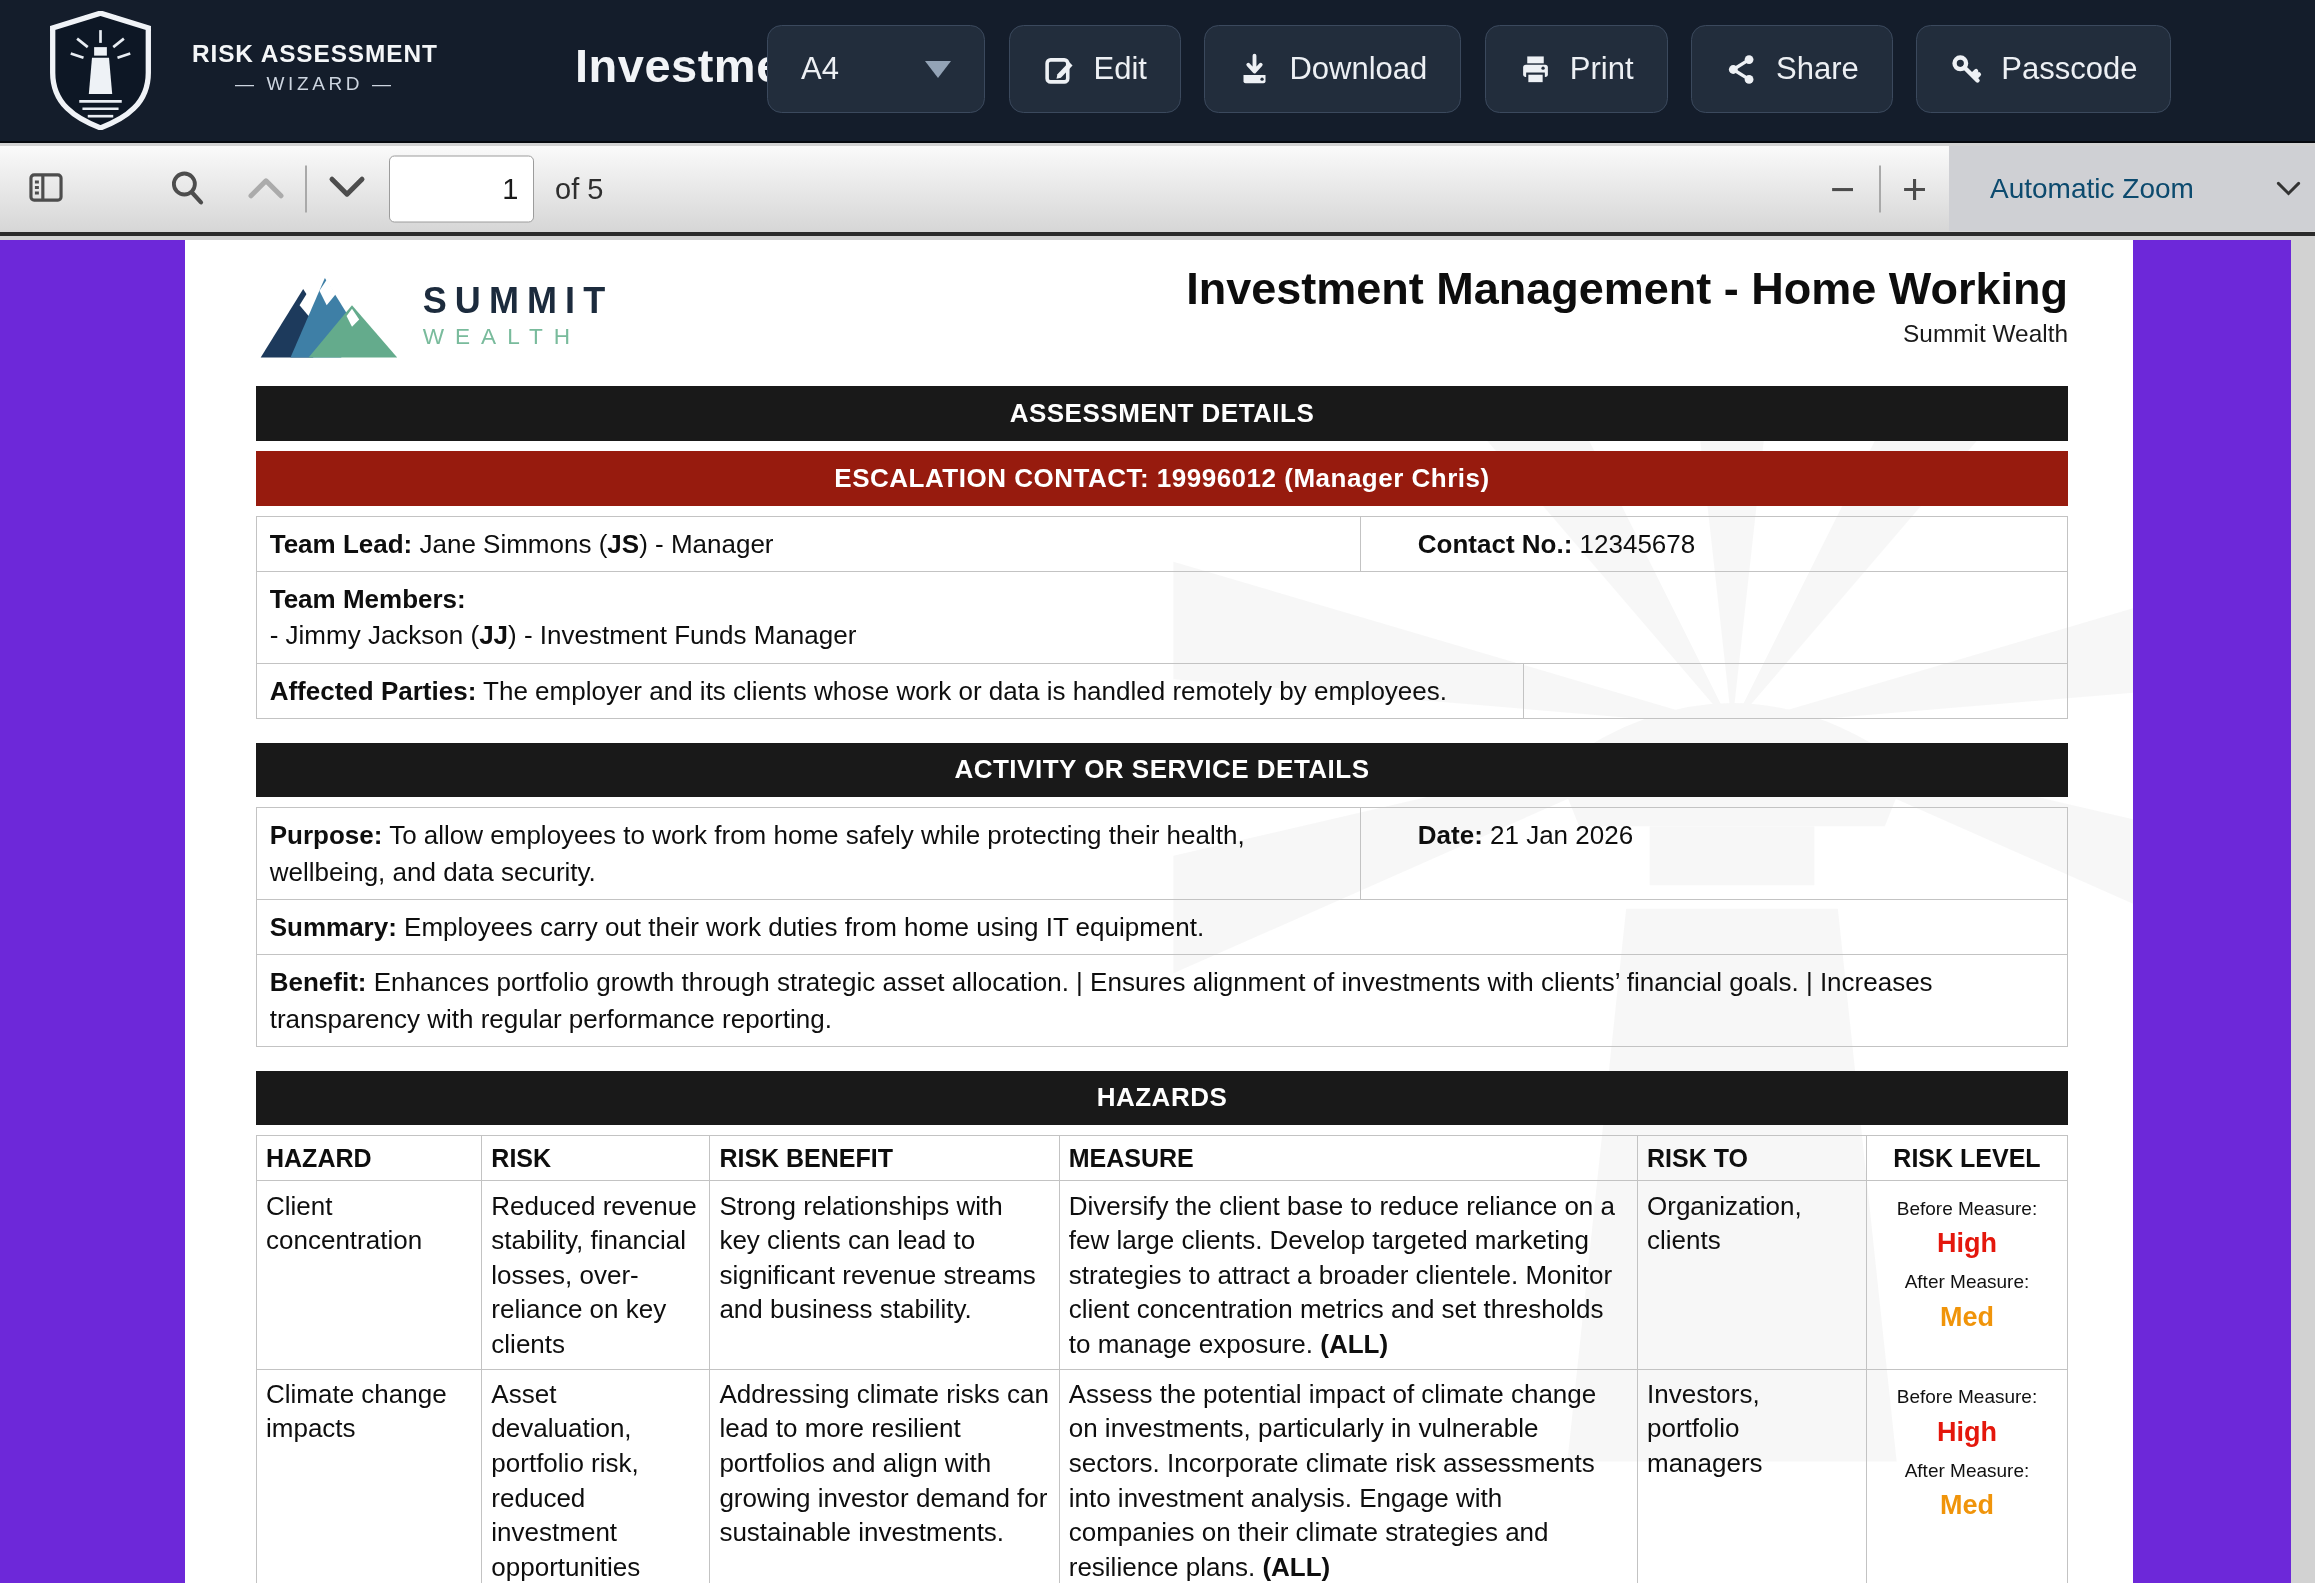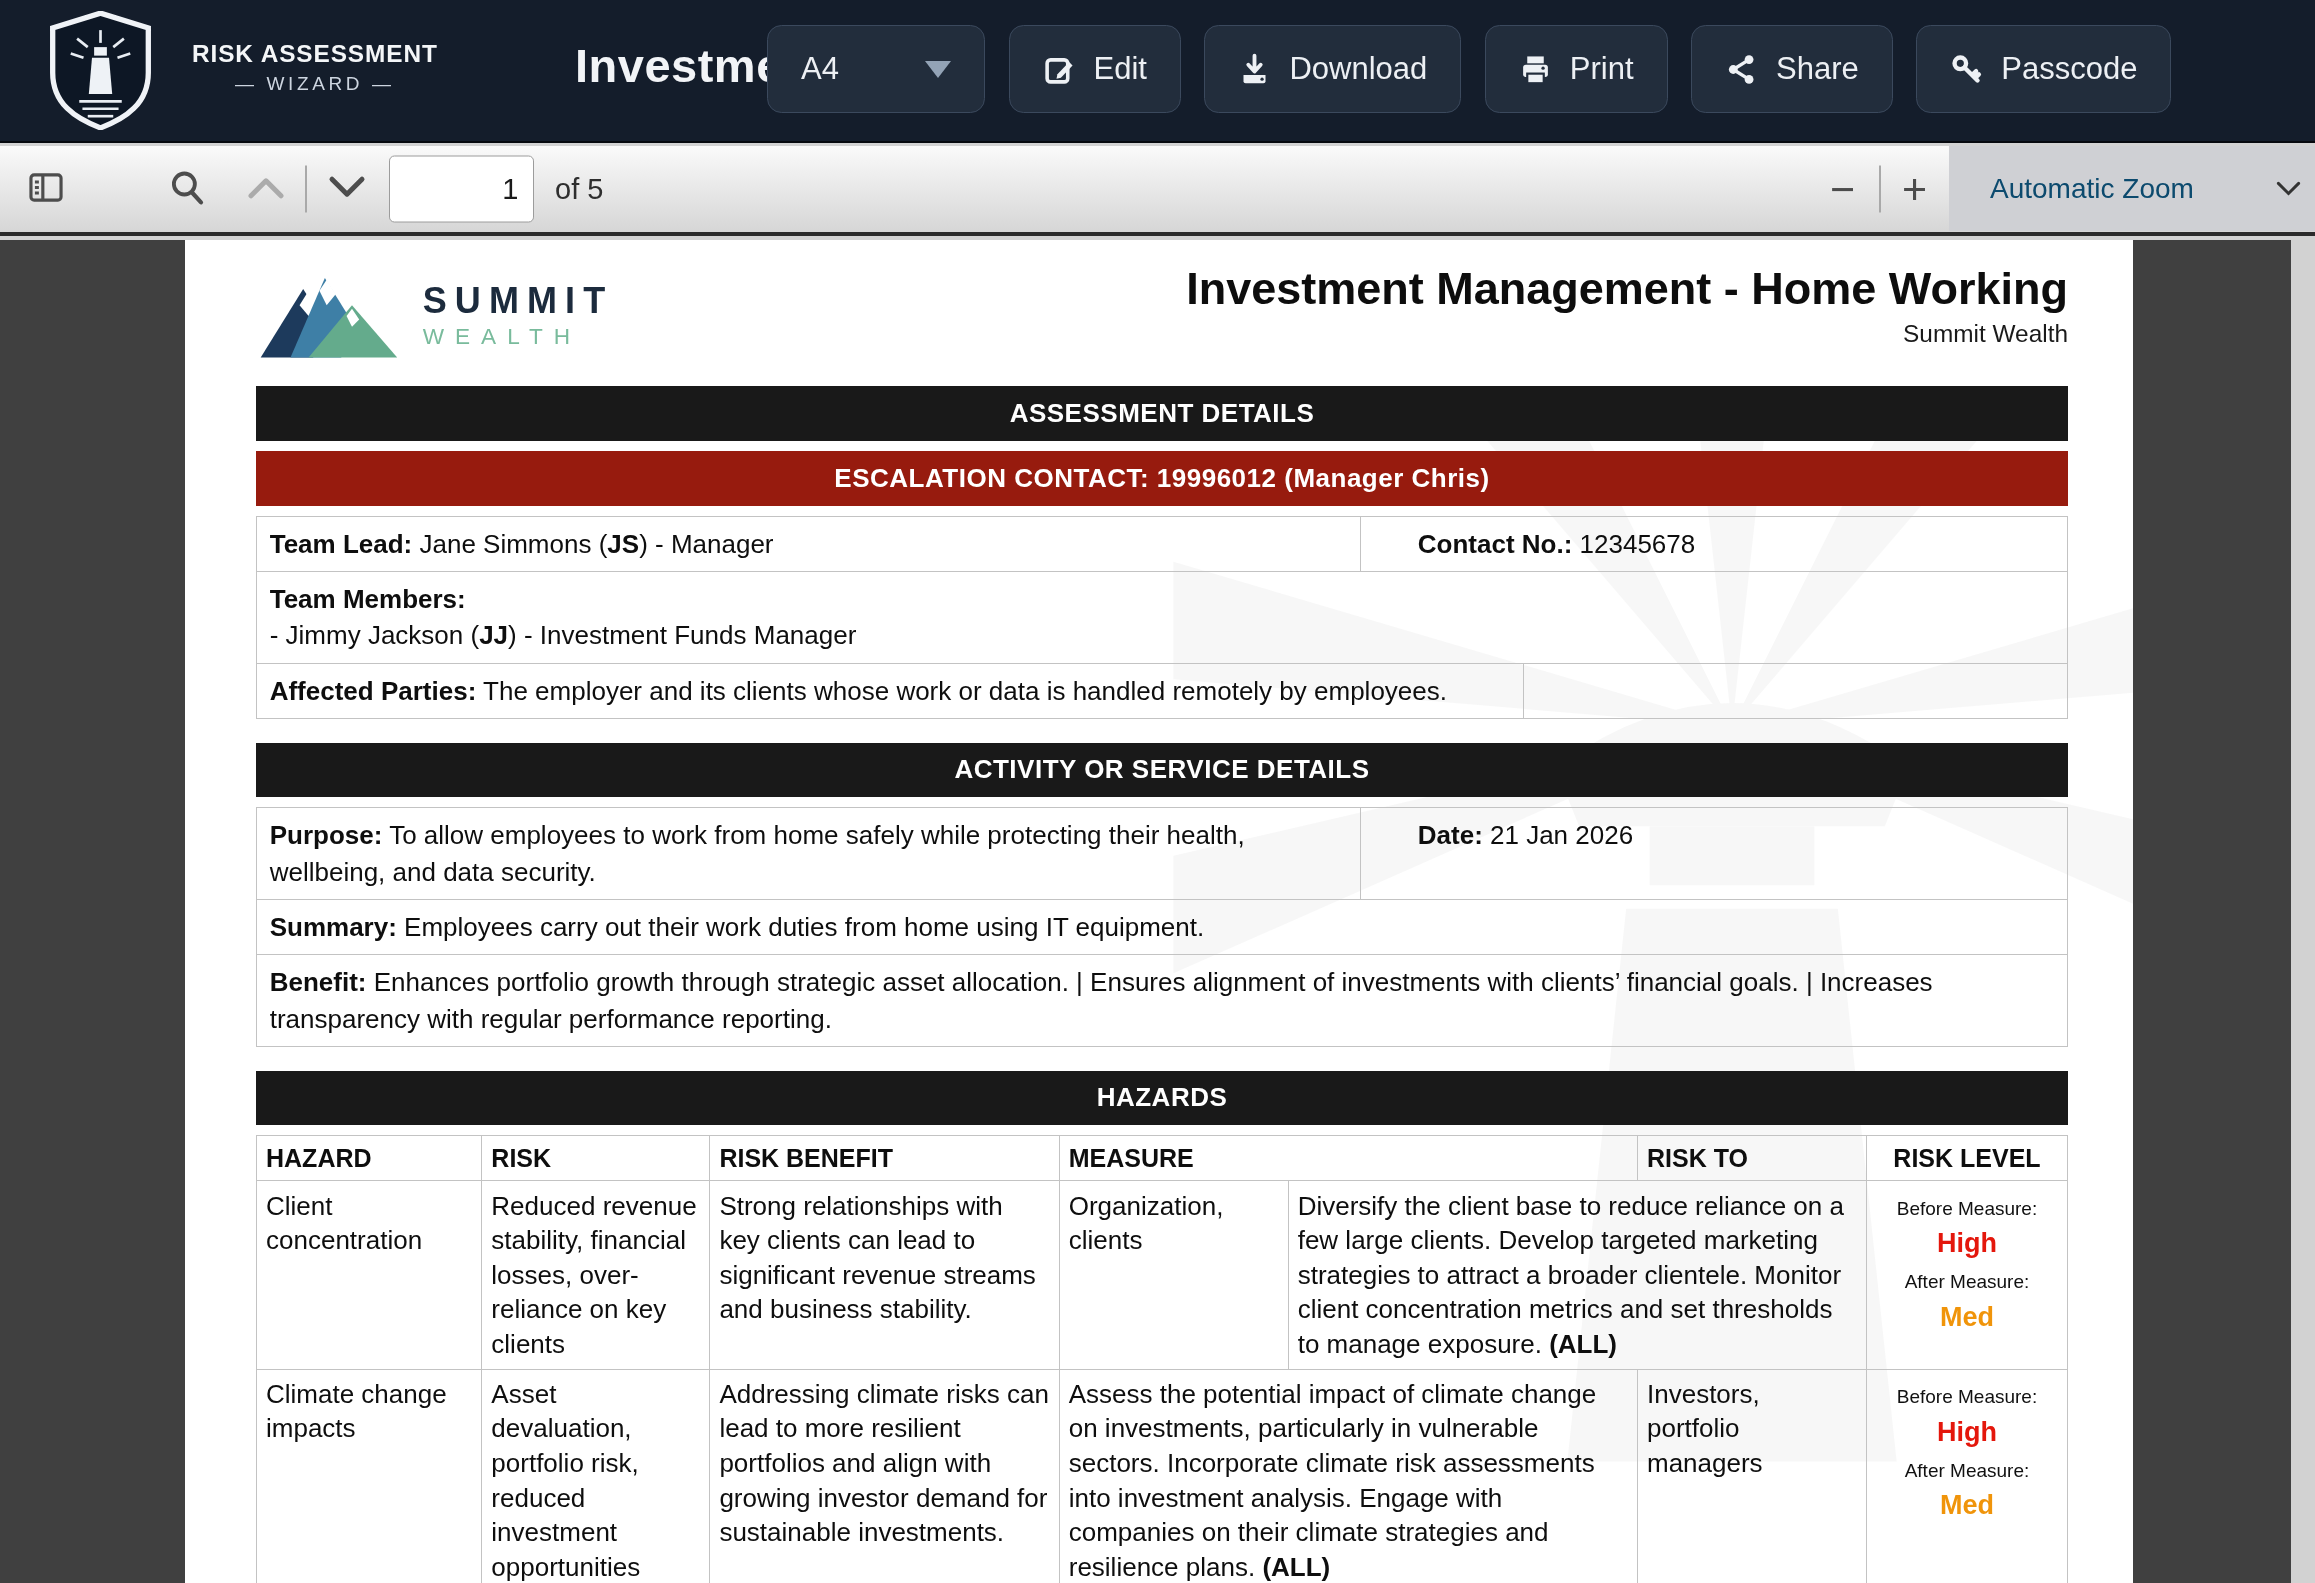--- a/index.html
+++ b/index.html
@@ -34,21 +34,21 @@
     border-radius:5.4px; font-size:29px; text-align:right; padding:0 14.5px; color:#1a1a1a;
     font-family:"Liberation Sans", sans-serif; }
   .of-label{ left:555px; font-size:29px; color:#2e2e2e; }
   .zoom-btn{ font-size:43px; color:#4c4c4c; background:none; border:none; line-height:1;
     font-family:"Liberation Sans", sans-serif; cursor:pointer; }
   .zoom-select{ left:1949px; top:0; transform:none; height:85px; width:366px; background:#cfd0d4;
     display:flex; align-items:center; padding-left:41px; font-size:28px; color:#0c4a6e; cursor:pointer; }
   .zoom-select svg{ position:absolute; right:12.7px; }
 
   
-  .viewer{ position:absolute; top:240px; left:0; width:2291px; height:1343px; background:#404040; }
+  .viewer{ position:absolute; top:240px; left:0; width:2291px; height:1343px; background:#6d28d9; }
   .page{ position:absolute; left:185px; top:0; width:1948px; height:1343px; background:#ffffff;
     padding:23.5px 65px 0 71px; overflow:hidden; }
 
   .watermark{ position:absolute; left:959px; top:163px; opacity:0.05; pointer-events:none; }
 
   .doc-head{ display:flex; justify-content:space-between; align-items:flex-start; position:relative; z-index:1; }
   .corp-logo{ display:flex; align-items:center; gap:12.7px; margin-top:5.4px; }
   .corp-name{ font-size:36px; font-weight:bold; letter-spacing:8.1px; color:#1c2b3d; line-height:1; }
   .corp-sub{ font-size:22.6px; letter-spacing:11px; color:#79bb9c; margin-top:7.2px; line-height:1; }
   .title-block{ text-align:right; }
@@ -301,24 +301,24 @@
         <div class="hz-cell c3">RISK BENEFIT</div>
         <div class="hz-cell c4">MEASURE</div>
         <div class="hz-cell c5">RISK TO</div>
         <div class="hz-cell c6">RISK LEVEL</div>
       </div>
 
       <div class="hz-row r1">
         <div class="hz-cell c1">Client concentration</div>
         <div class="hz-cell c2">Reduced revenue stability, financial losses, over-reliance on key clients</div>
         <div class="hz-cell c3">Strong relationships with key clients can lead to significant revenue streams and business stability.</div>
-        <div class="hz-cell c5">Organization, clients</div>
         <div class="hz-cell c4">
           <span>Diversify the client base to reduce reliance on a few large clients. Develop targeted marketing strategies to attract a broader clientele. Monitor client concentration metrics and set thresholds to manage exposure. </span><span class="lbl">(ALL)</span>
         </div>
+        <div class="hz-cell c5">Organization, clients</div>
         <div class="hz-cell c6">
           <div class="lvl-label">Before Measure:</div>
           <div class="lvl-val lvl-high">High</div>
           <div class="lvl-label">After Measure:</div>
           <div class="lvl-val lvl-med">Med</div>
         </div>
       </div>
 
       <div class="hz-row r2">
         <div class="hz-cell c1">Climate change impacts</div>

